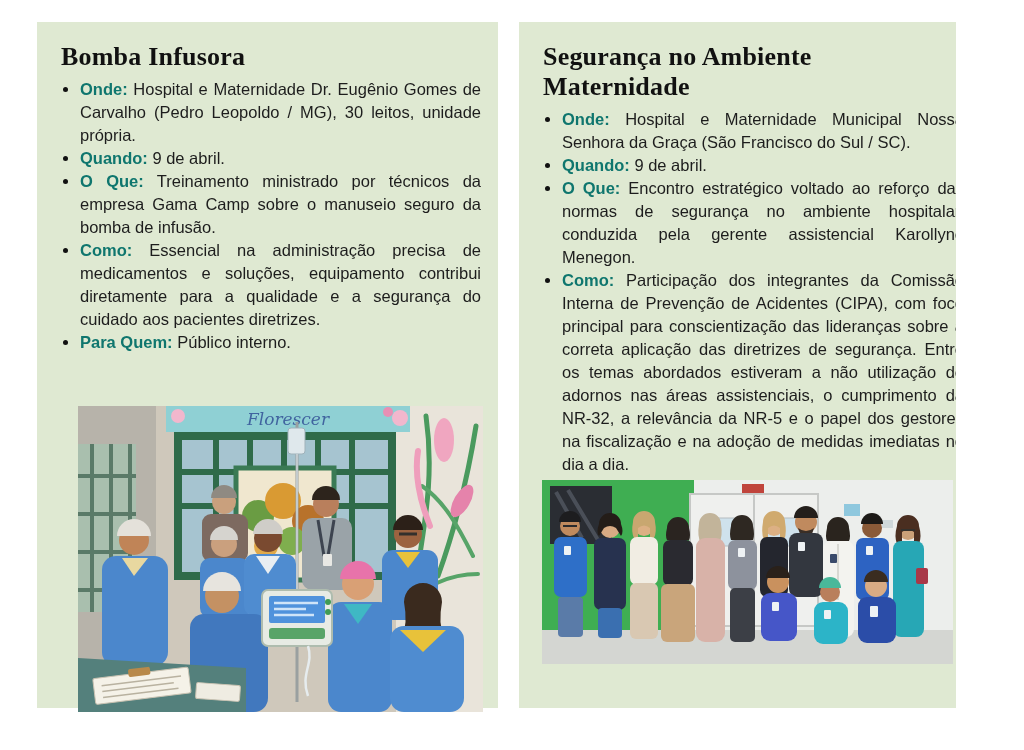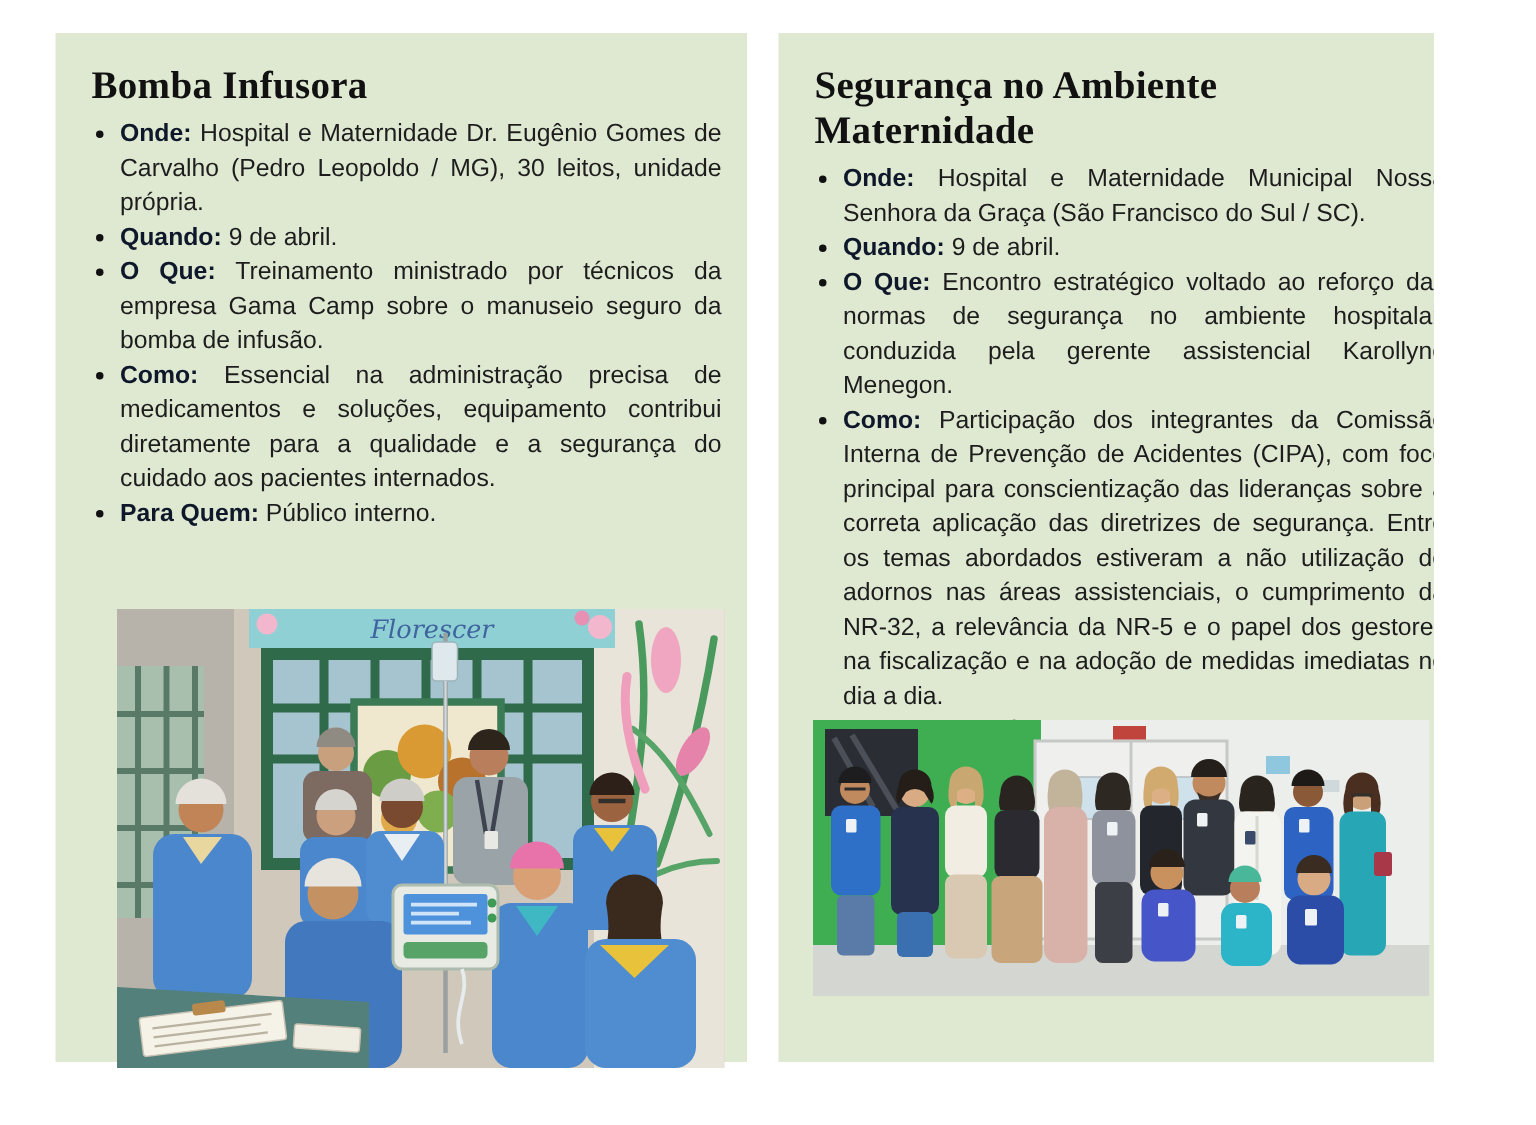--- a/index.html
+++ b/index.html
@@ -7,38 +7,38 @@
         font-family:"Liberation Sans",sans-serif;}
   .panel{position:absolute;top:22px;height:686px;background:#dfe9d2;box-sizing:border-box;
          padding:10px 17px 0 22px;}
   .panel-left{left:37px;width:461px;}
   .panel-right{left:519px;width:462px;}
   .title{margin:10px 0 6px 2px;font-family:"Liberation Serif",serif;font-weight:bold;
          font-size:26px;line-height:30px;color:#111;letter-spacing:.2px;}
   .facts{margin:0;padding:0 0 0 21px;list-style:disc;}
   .facts li{font-size:16.5px;line-height:23px;color:#1d1d1d;text-align:justify;margin:0;}
   .facts li::marker{color:#111;}
-  .lbl{font-weight:bold;color:#0f172a;}
+  .lbl{font-weight:bold;color:#0f766e;}
   figure.photo{position:absolute;margin:0;padding:0;}
   .photo-left{left:41px;top:384px;width:405px;height:306px;}
   .photo-right{left:23px;top:458px;width:411px;height:184px;}
   figure.photo svg{display:block;width:100%;height:100%;}
 </style>
 </head>
 <body>
 
 <div class="page">
 
   <section class="panel panel-left">
     <h2 class="title">Bomba Infusora</h2>
     <ul class="facts">
       <li><span class="lbl">Onde:</span> <span>Hospital e Maternidade Dr. Eugênio Gomes de Carvalho (Pedro Leopoldo / MG), 30 leitos, unidade própria.</span></li>
       <li><span class="lbl">Quando:</span> <span>9 de abril.</span></li>
       <li><span class="lbl">O Que:</span> <span>Treinamento ministrado por técnicos da empresa Gama Camp sobre o manuseio seguro da bomba de infusão.</span></li>
-      <li><span class="lbl">Como:</span> <span>Essencial na administração precisa de medicamentos e soluções, equipamento contribui diretamente para a qualidade e a segurança do cuidado aos pacientes internados.</span></li>
+      <li><span class="lbl">Como:</span> <span>Essencial na administração precisa de medicamentos e soluções, equipamento contribui diretamente para a qualidade e a segurança do cuidado aos pacientes diretrizes.</span></li>
       <li><span class="lbl">Para Quem:</span> <span>Público interno.</span></li>
     </ul>
 
     <figure class="photo photo-left">
       <svg viewBox="0 0 405 306" preserveAspectRatio="none">
 
         <rect x="0" y="0" width="405" height="306" fill="#cfc8bb"></rect>
         <rect x="0" y="0" width="78" height="306" fill="#b7b3aa"></rect>
         <rect x="318" y="0" width="87" height="306" fill="#e9e4da"></rect>
 

